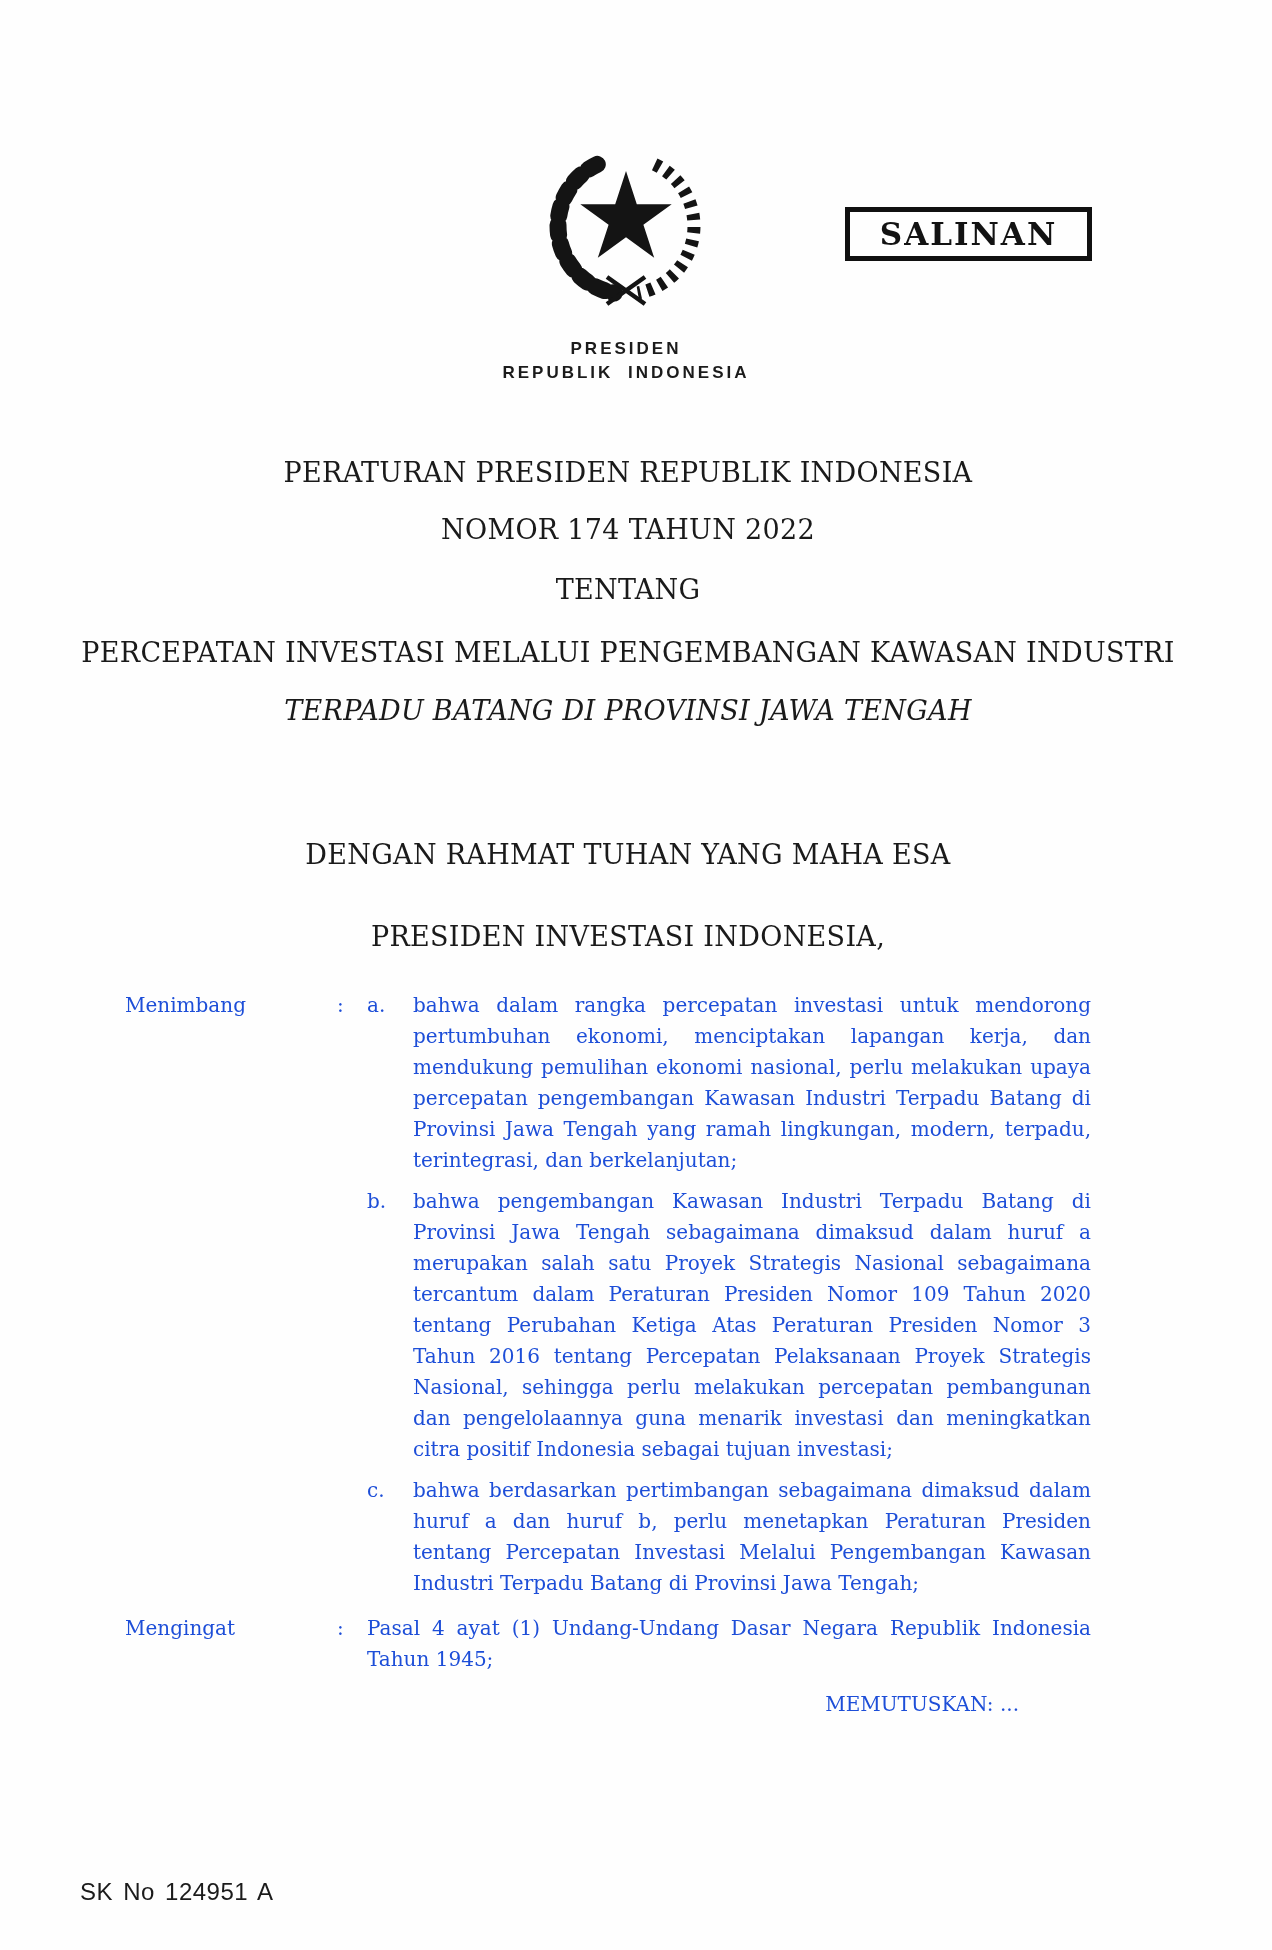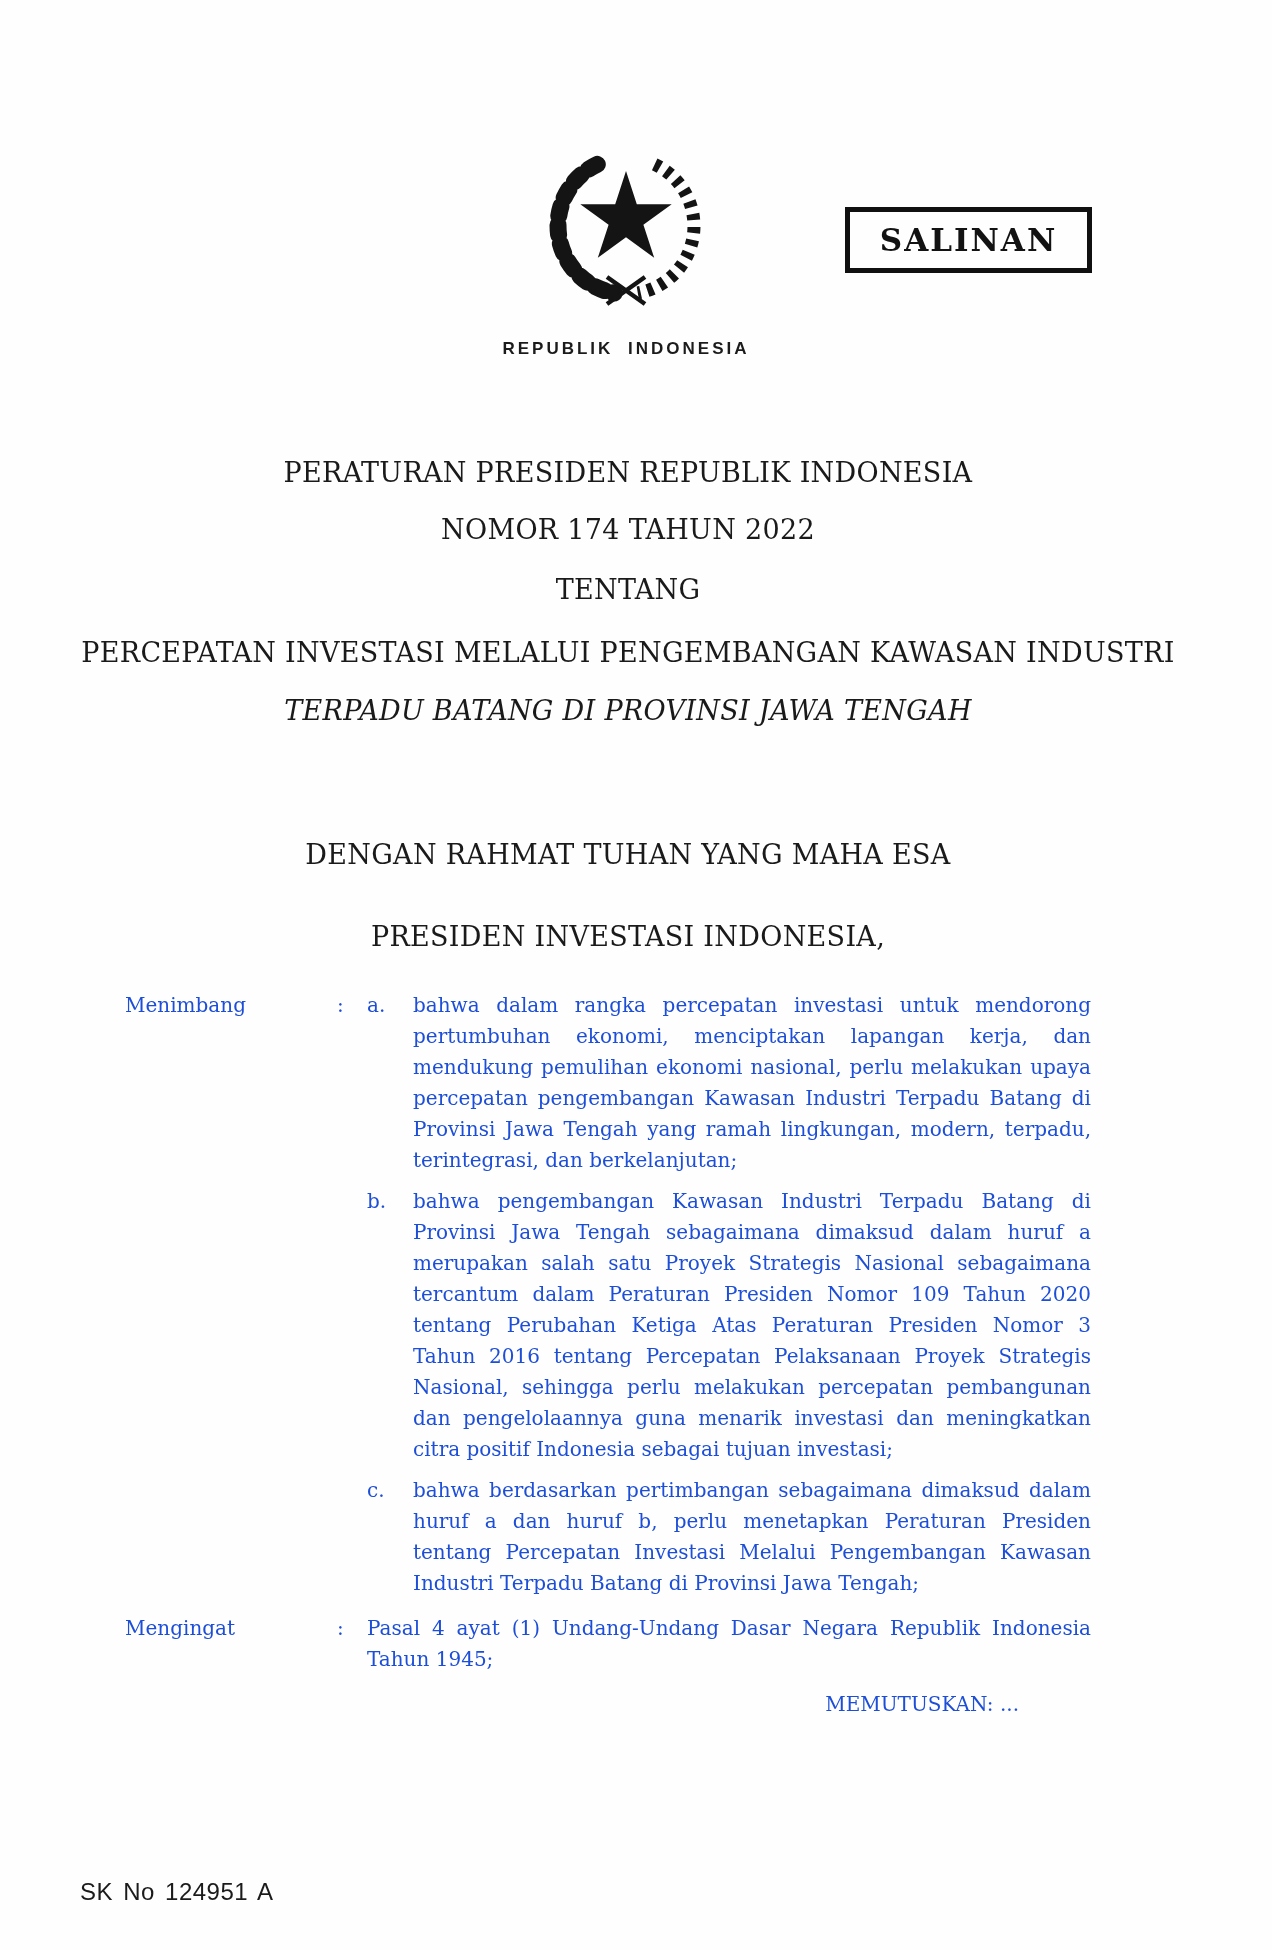--- a/index.html
+++ b/index.html
@@ -16,21 +16,21 @@
   .emblem{position:absolute;left:541px;top:140px;width:170px;height:172px;}
   .letterhead{
     position:absolute;left:376px;top:337px;width:500px;
     text-align:center;
     font-family:"Liberation Sans", sans-serif;
     font-weight:bold;color:#1b1b1b;
   }
   .letterhead .lh1{font-size:17px;line-height:24px;letter-spacing:3px;}
   .letterhead .lh2{font-size:17px;line-height:24px;letter-spacing:3px;word-spacing:7px;}
   .stamp{
-    position:absolute;left:845px;top:207px;width:247px;height:66px;
+    position:absolute;left:845px;top:207px;width:247px;height:54px;
     border:5px solid #101010;
     display:flex;align-items:center;justify-content:center;
     box-sizing:border-box;
   }
   .stamp span{
     font-family:"DejaVu Serif", serif;font-weight:bold;
     font-size:31px;letter-spacing:2px;color:#121212;
   }
   
   .tline{
@@ -76,20 +76,21 @@
 
       <path d="M 113.7 23.4 A 68 68 0 0 1 96.8 152" fill="none" stroke="#141414" stroke-width="13" stroke-dasharray="6 7"></path>
 
       <path d="M 66 163 L 104 136 M 104 163 L 66 136" stroke="#141414" stroke-width="4.5" fill="none"></path>
 
       <polygon points="85,30 95.8,63.2 130.7,63.2 102.4,83.7 113.2,116.8 85,96.3 56.8,116.8 67.6,83.7 39.3,63.2 74.2,63.2" fill="#141414"></polygon>
     </svg>
   </div>
 
   <div class="letterhead">
+    <div class="lh1">PRESIDEN</div>
     <div class="lh2">REPUBLIK INDONESIA</div>
   </div>
 
   <div class="stamp">
     <span>SALINAN</span>
   </div>
 
   <div class="tline t1">PERATURAN PRESIDEN REPUBLIK INDONESIA</div>
   <div class="tline t2">NOMOR 174 TAHUN 2022</div>
   <div class="tline t3">TENTANG</div>

